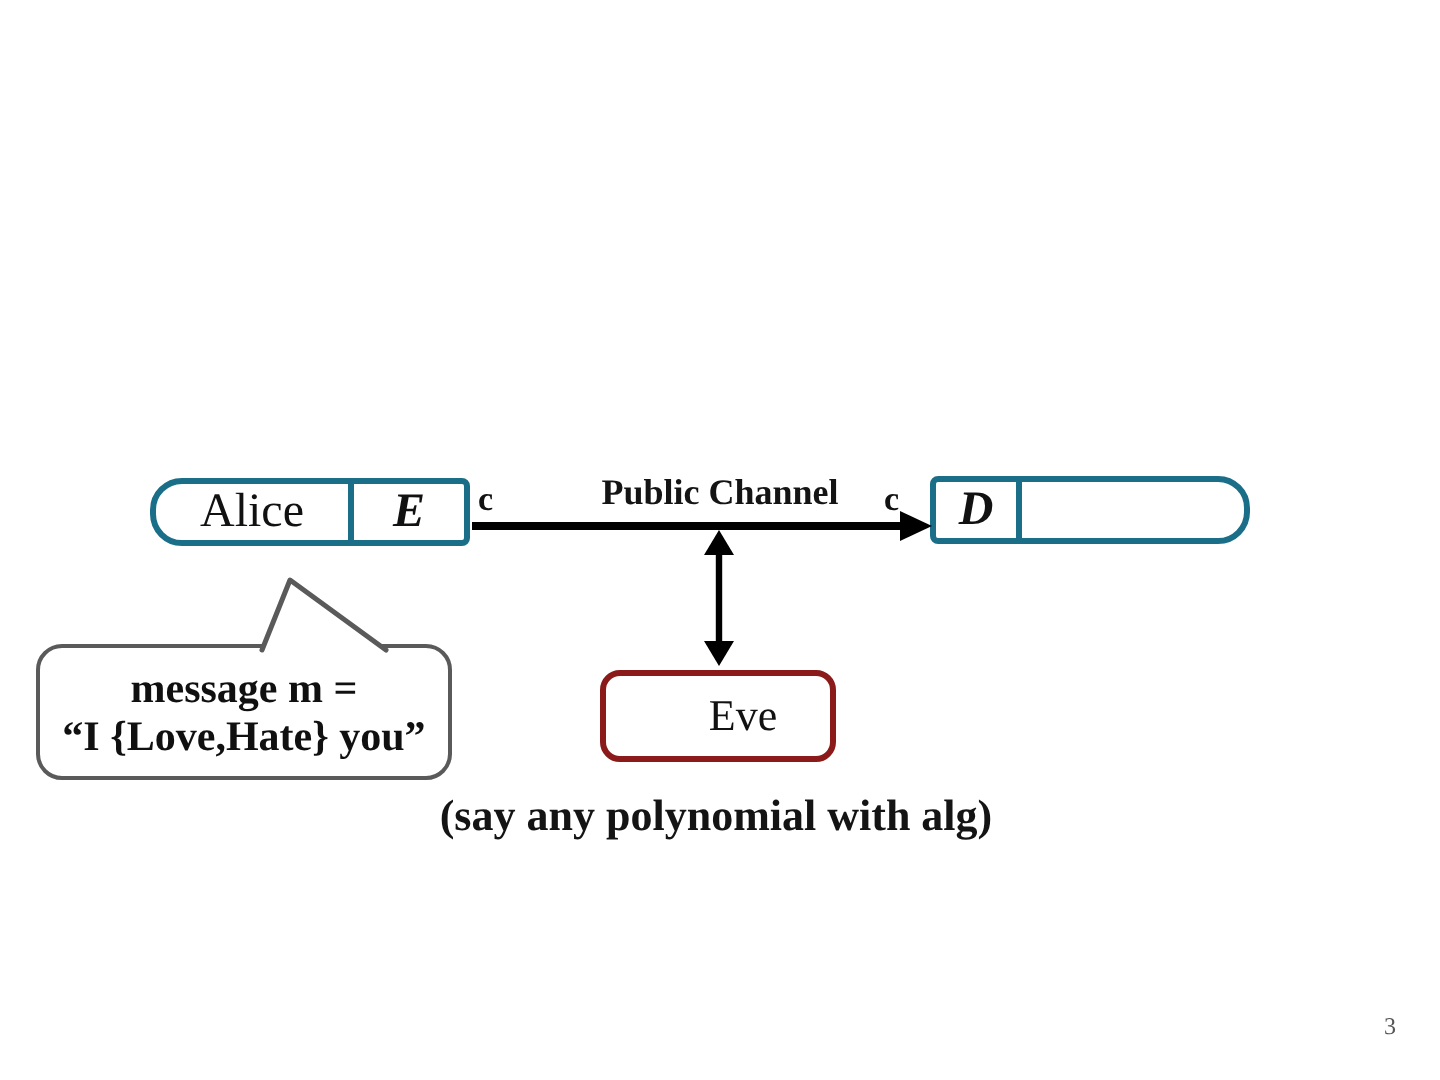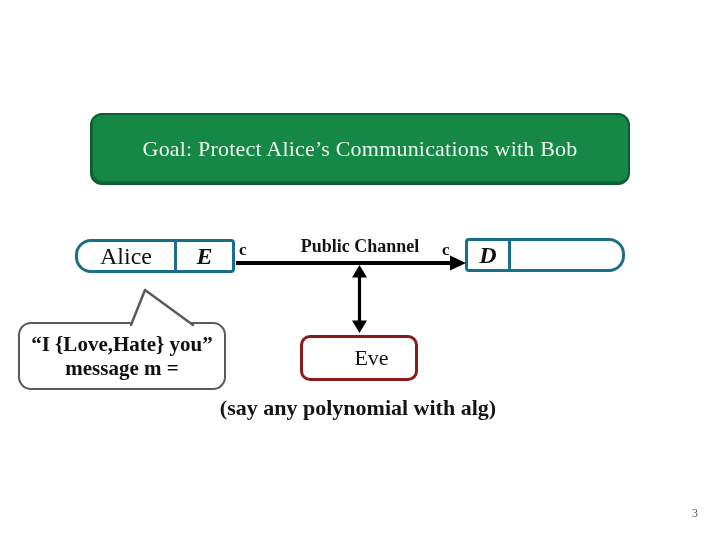--- a/index.html
+++ b/index.html
@@ -75,40 +75,37 @@
   
   .overlay{
     position:absolute;left:0;top:0;width:720px;height:540px;z-index:5;pointer-events:none;
   }
 </style>
 </head>
 <body>
 
 <div class="slide">
 
-  <div class="banner">
-    <span class="banner-text">Goal: Protect Alice’s Communications with Bob</span>
-  </div>
 
   <div class="party alice-group">
     <div class="cell name-cell">Alice</div>
     <div class="cell algo-cell algo-label">E</div>
   </div>
 
   <div class="party dbob-group">
     <div class="cell algo-cell algo-label">D</div>
   </div>
 
   <span class="cipher-label cipher-left">c</span>
   <div class="channel-label">Public Channel</div>
   <span class="cipher-label cipher-right">c</span>
 
   <div class="callout">
+    <div class="callout-line">message m =</div>
     <div class="callout-line">“I {Love,Hate} you”</div>
-    <div class="callout-line">message m =</div>
   </div>
 
   <div class="eve-box">
     <span>Eve</span>
   </div>
 
   <div class="eve-note">
     <div>(say any polynomial with alg)</div>
   </div>
 

